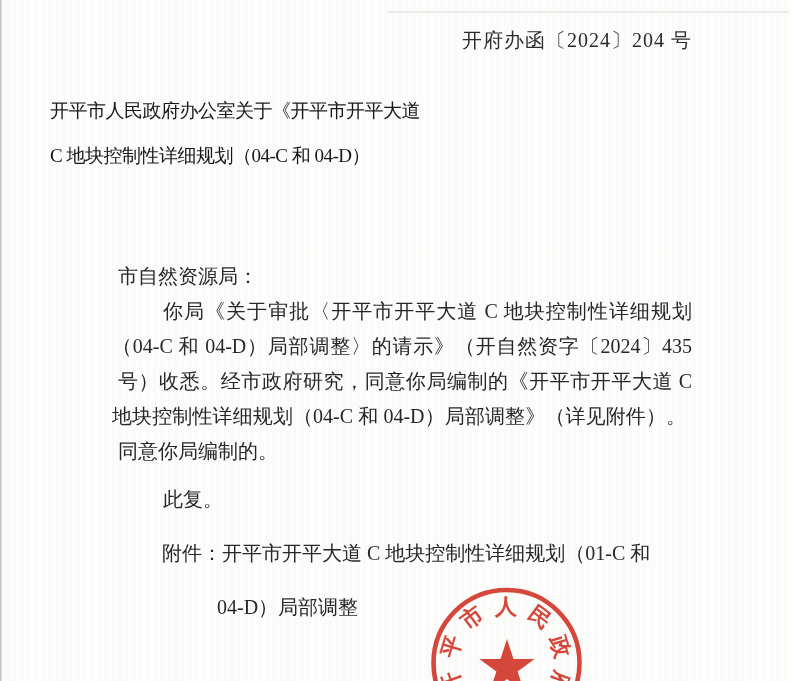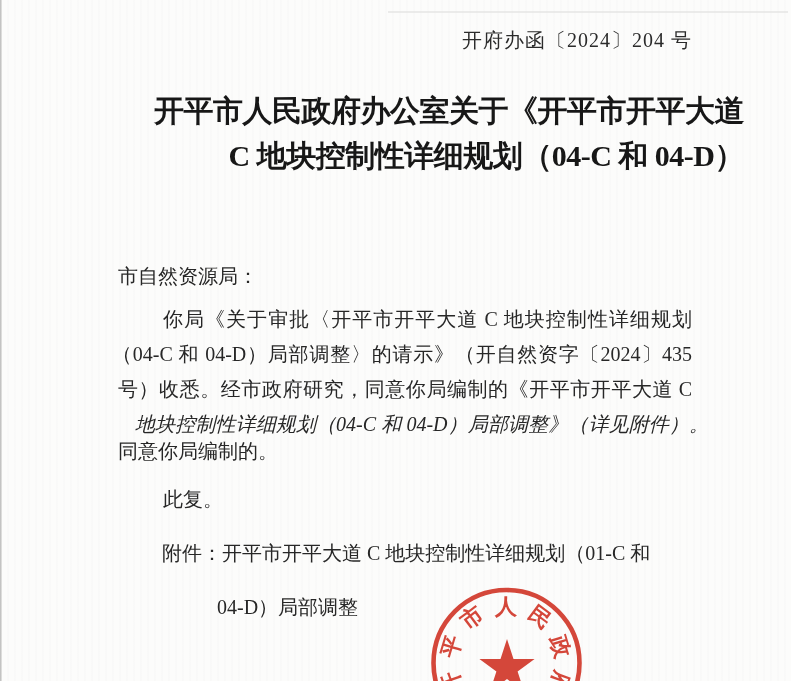--- a/index.html
+++ b/index.html
@@ -22,38 +22,38 @@
     position:absolute;left:388px;top:11px;width:400px;height:2px;
     background:#e4e4e2;opacity:.7;
   }
   .doc-number{
     position:absolute;left:462px;top:29px;
     font-size:20px;line-height:1.1;letter-spacing:1px;color:#2b2b2b;
     white-space:nowrap;
   }
   .title{
     position:absolute;left:50px;top:89px;width:694px;
-    text-align:right;font-weight:bold;color:#171717;
-    font-size:30px;line-height:44.5px;letter-spacing:-0.5px;
+    text-align:left;font-weight:normal;color:#171717;
+    font-size:19px;line-height:44.5px;letter-spacing:-0.5px;
     white-space:nowrap;
   }
   .bline{
     position:absolute;font-size:20px;line-height:1.15;color:#272727;
     white-space:nowrap;
   }
   .just{
     white-space:normal;
     text-align:justify;text-align-last:justify;
-    word-break:break-all;overflow:hidden;height:26px;margin-top:8px;
+    word-break:break-all;overflow:hidden;height:26px;
   }
   .salutation{left:118px;top:265px;text-align:right;}
   .b0{left:163px;top:300px;width:529px;}
   .b1{left:112px;top:335px;width:580px;}
   .b2{left:118px;top:370px;width:574px;}
-  .b3{left:135px;top:405px;width:574px;font-style:italic;}
+  .b3{left:112px;top:405px;width:574px;}
   .b4{left:118px;top:440px;}
   .b5{left:163px;top:488px;}
   .a0{left:162px;top:542px;}
   .a1{left:217px;top:596px;}
   .seal{
     position:absolute;left:405px;top:572px;width:210px;height:109px;
     opacity:0.93;
   }
   .seal text{
     font-family:"Liberation Serif","DejaVu Serif",serif;

